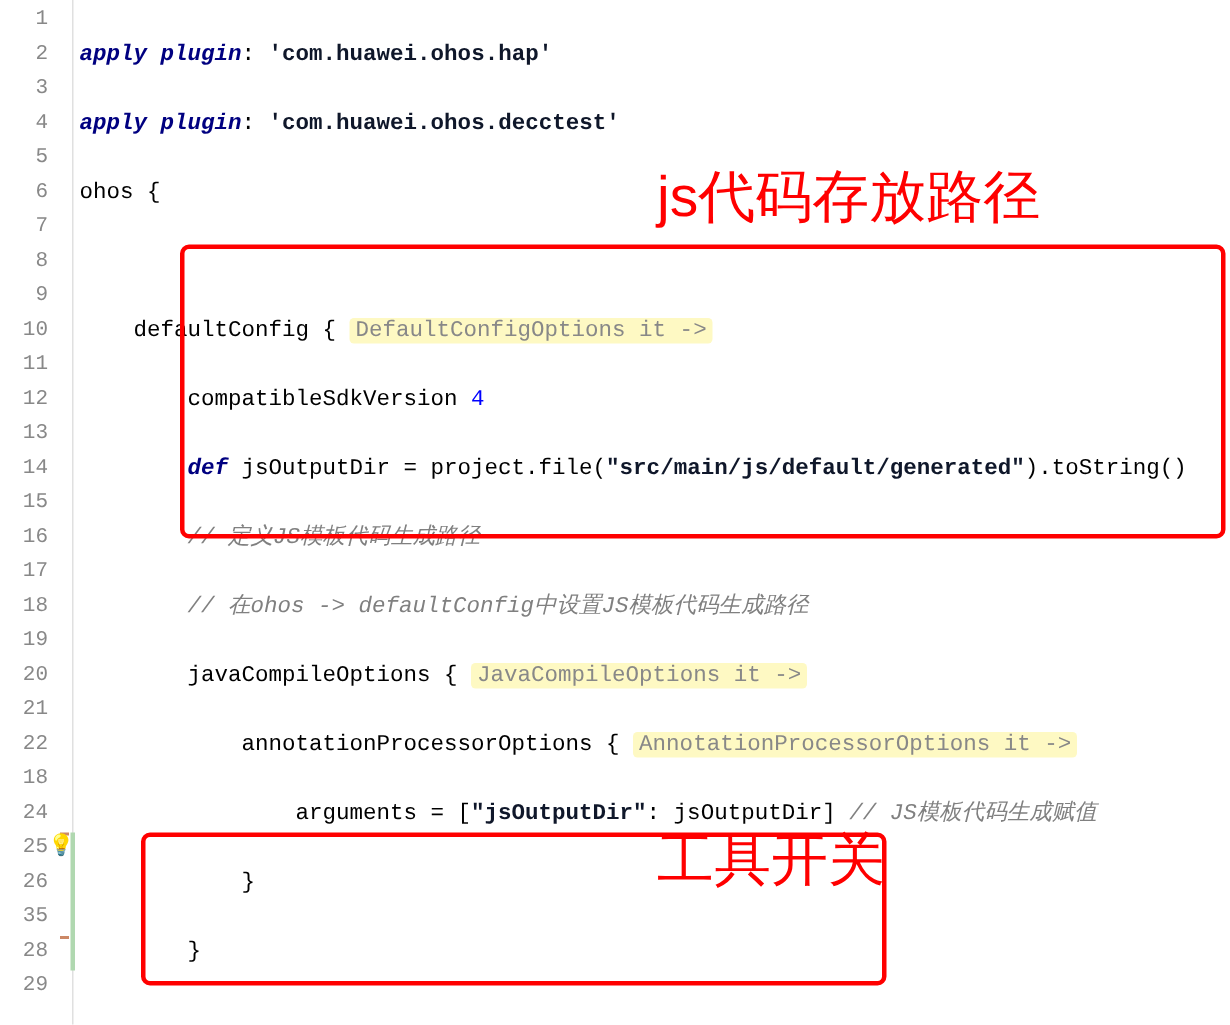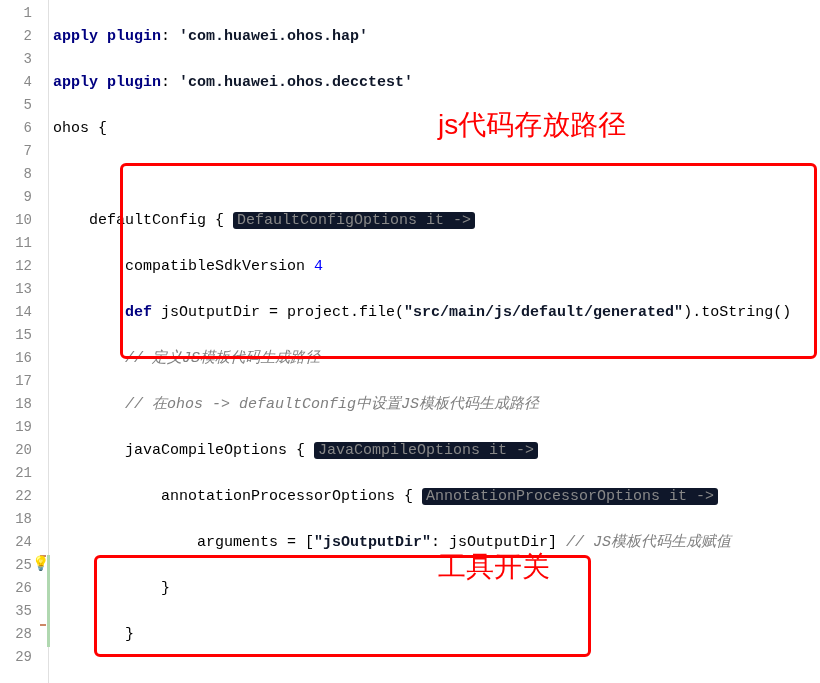--- a/index.html
+++ b/index.html
@@ -30,36 +30,36 @@
     width: 26px;
     position: relative;
   }
   .code {
     padding: 2px 4px;
     line-height: 23px;
     white-space: pre;
     flex: 1;
     position: relative;
   }
-  .kw   { color: #000080; font-weight: bold; }
+  .kw   { color: #000080; font-weight: bold; font-style: italic; }
   .str  { color: #0f172a; font-weight: bold; }
   .num  { color: #0000ff; }
   .cmt  { color: #808080; font-style: italic; }
-  .hint { color: #888; background: #0f172a; padding: 0 4px; border-radius: 3px; font-weight: normal; font-style: normal; }
+  .hint { color: #888; background: #fef9c3; padding: 0 4px; border-radius: 3px; font-weight: normal; font-style: normal; }
   .box-highlight {
     position: absolute;
     border: 3px solid #ff0000;
     border-radius: 6px;
     pointer-events: none;
     z-index: 5;
   }
   .anno {
     position: absolute;
     font-family: sans-serif;
-    font-size: 28px;
+    font-size: 38px;
     color: #ff0000;
     font-weight: 400;
     pointer-events: none;
     z-index: 6;
   }
   .bulb {
     position: absolute;
     left: 32px;
     top: 555px;
     font-size: 14px;

